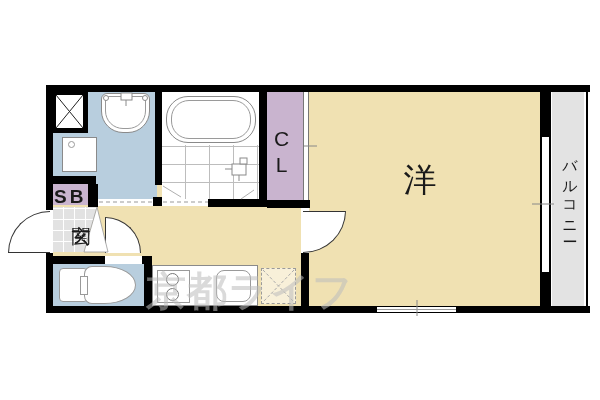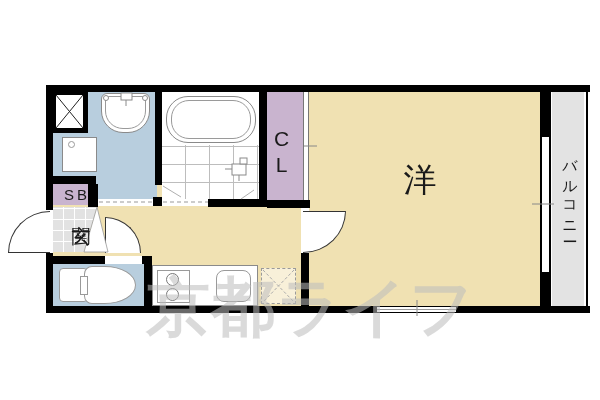--- a/index.html
+++ b/index.html
@@ -11,21 +11,21 @@
   .thin{border-width:1px;}
   .door{position:absolute;background:#fff;box-sizing:border-box;z-index:12;}
   .opening{position:absolute;background:#fff;z-index:11;}
   .label{position:absolute;color:#1a1a1a;z-index:25;}
   .vtext{writing-mode:vertical-rl;text-orientation:upright;}
   .tiles{background-color:#e2e2e2;
     background-image:repeating-linear-gradient(0deg,rgba(0,0,0,0) 0 10px,#ffffff 10px 11px),
                      repeating-linear-gradient(90deg,rgba(0,0,0,0) 0 10px,#ffffff 10px 11px);}
   .bathgrid{background-image:repeating-linear-gradient(90deg,rgba(0,0,0,0) 0 23px,#bdbdbd 23px 24px),
                              repeating-linear-gradient(0deg,rgba(0,0,0,0) 0 17px,#bdbdbd 17px 18px);}
-  .watermark{position:absolute;left:146px;top:264px;font-size:64px;font-weight:bold;
+  .watermark{position:absolute;left:146px;top:264px;font-size:40px;font-weight:bold;
              color:#bdbdbd;opacity:0.55;letter-spacing:1px;white-space:nowrap;z-index:50;font-family:Liberation Mono, monospace;}
   svg.detail{position:absolute;left:0;top:0;z-index:20;pointer-events:none;}
 </style>
 </head>
 <body>
 
 <div class="canvas">
 
   <div class="fill" style="left:53px;top:92px;width:488px;height:214px;background:#f0e1b2;z-index:1;"></div>
 
@@ -143,18 +143,18 @@
     <line x1="417" y1="300" x2="417" y2="316" stroke="#888" stroke-width="1"></line>
     <line x1="377" y1="309.5" x2="456" y2="309.5" stroke="#999" stroke-width="1"></line>
     <line x1="304" y1="146" x2="317" y2="146" stroke="#888" stroke-width="1"></line>
   </svg>
 
   <div class="label" style="left:350px;top:163px;width:140px;text-align:center;font-size:33px;line-height:1.02;font-weight:500;">
     <div>洋</div>
   </div>
   <div class="label vtext" style="left:269px;top:127px;font-size:21px;letter-spacing:3px;font-weight:500;">CL</div>
   <div class="label vtext" style="left:560px;top:149px;font-size:15px;letter-spacing:4px;">バルコニー</div>
-  <div class="label" style="left:54px;top:186px;width:36px;text-align:right;font-size:15px;letter-spacing:3px;font-weight:400;">SB</div>
+  <div class="label" style="left:54px;top:186px;width:36px;text-align:left;font-size:19px;letter-spacing:3px;font-weight:700;">SB</div>
   <div class="label vtext" style="left:68px;top:210px;font-size:19px;letter-spacing:3px;font-weight:500;">玄関</div>
 
   <div class="watermark">京都ライフ</div>
 
 </div>
 
 </body></html>

